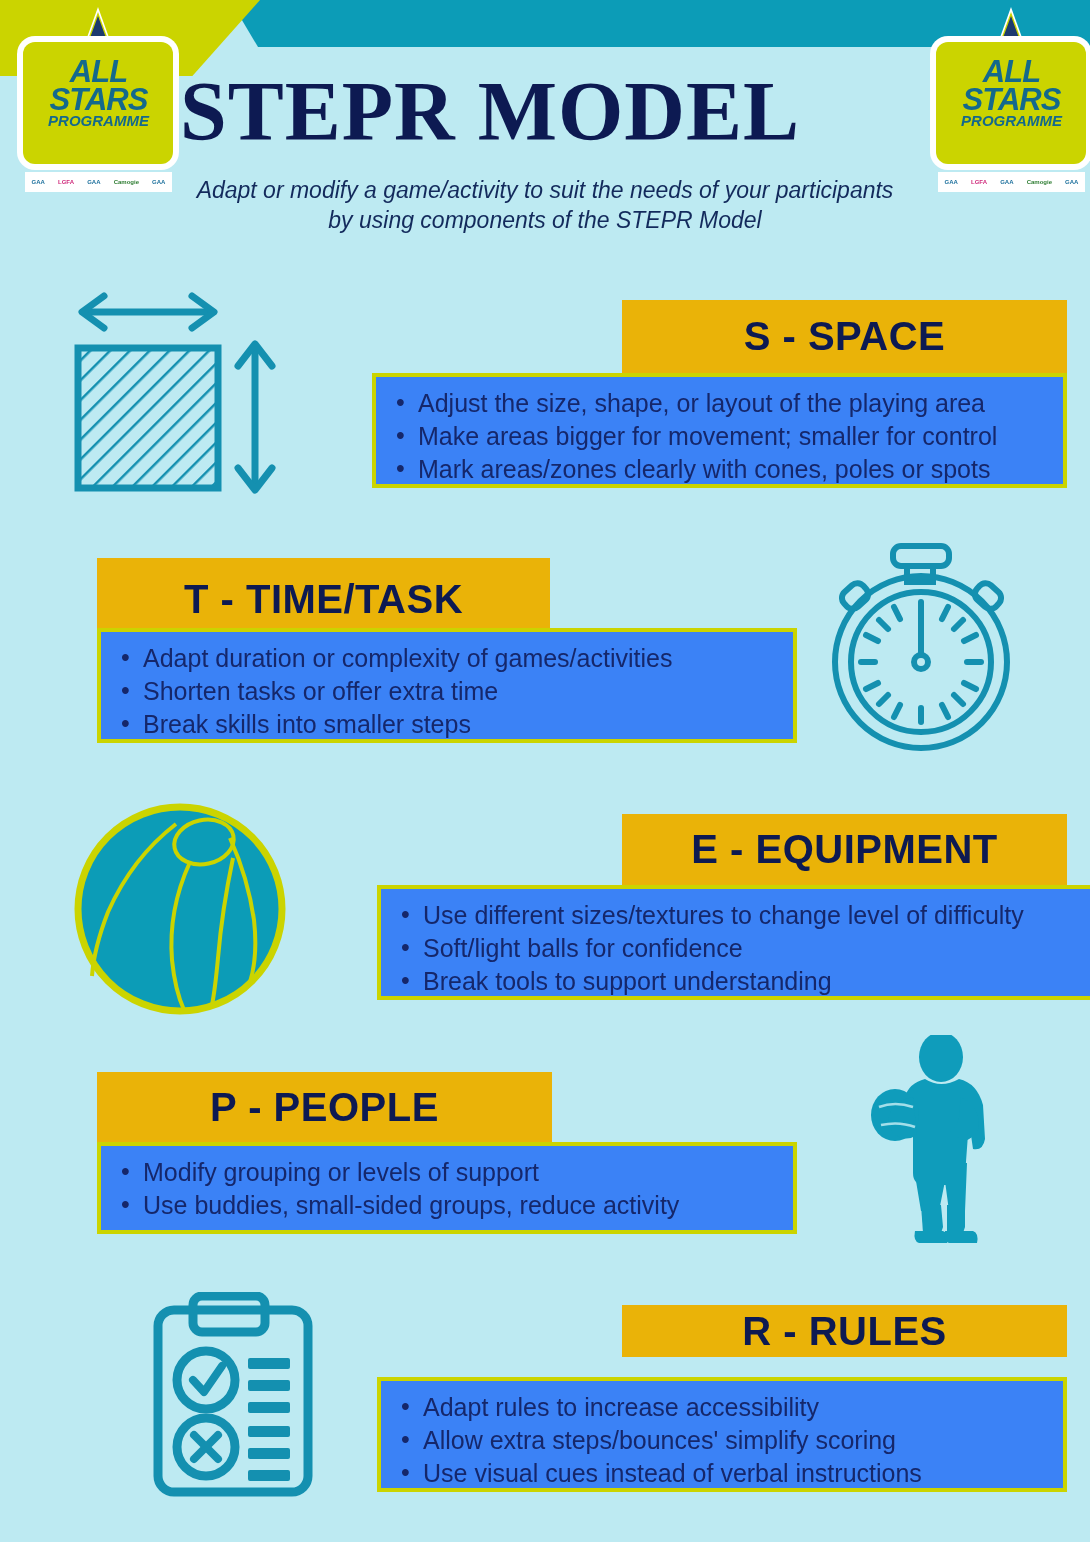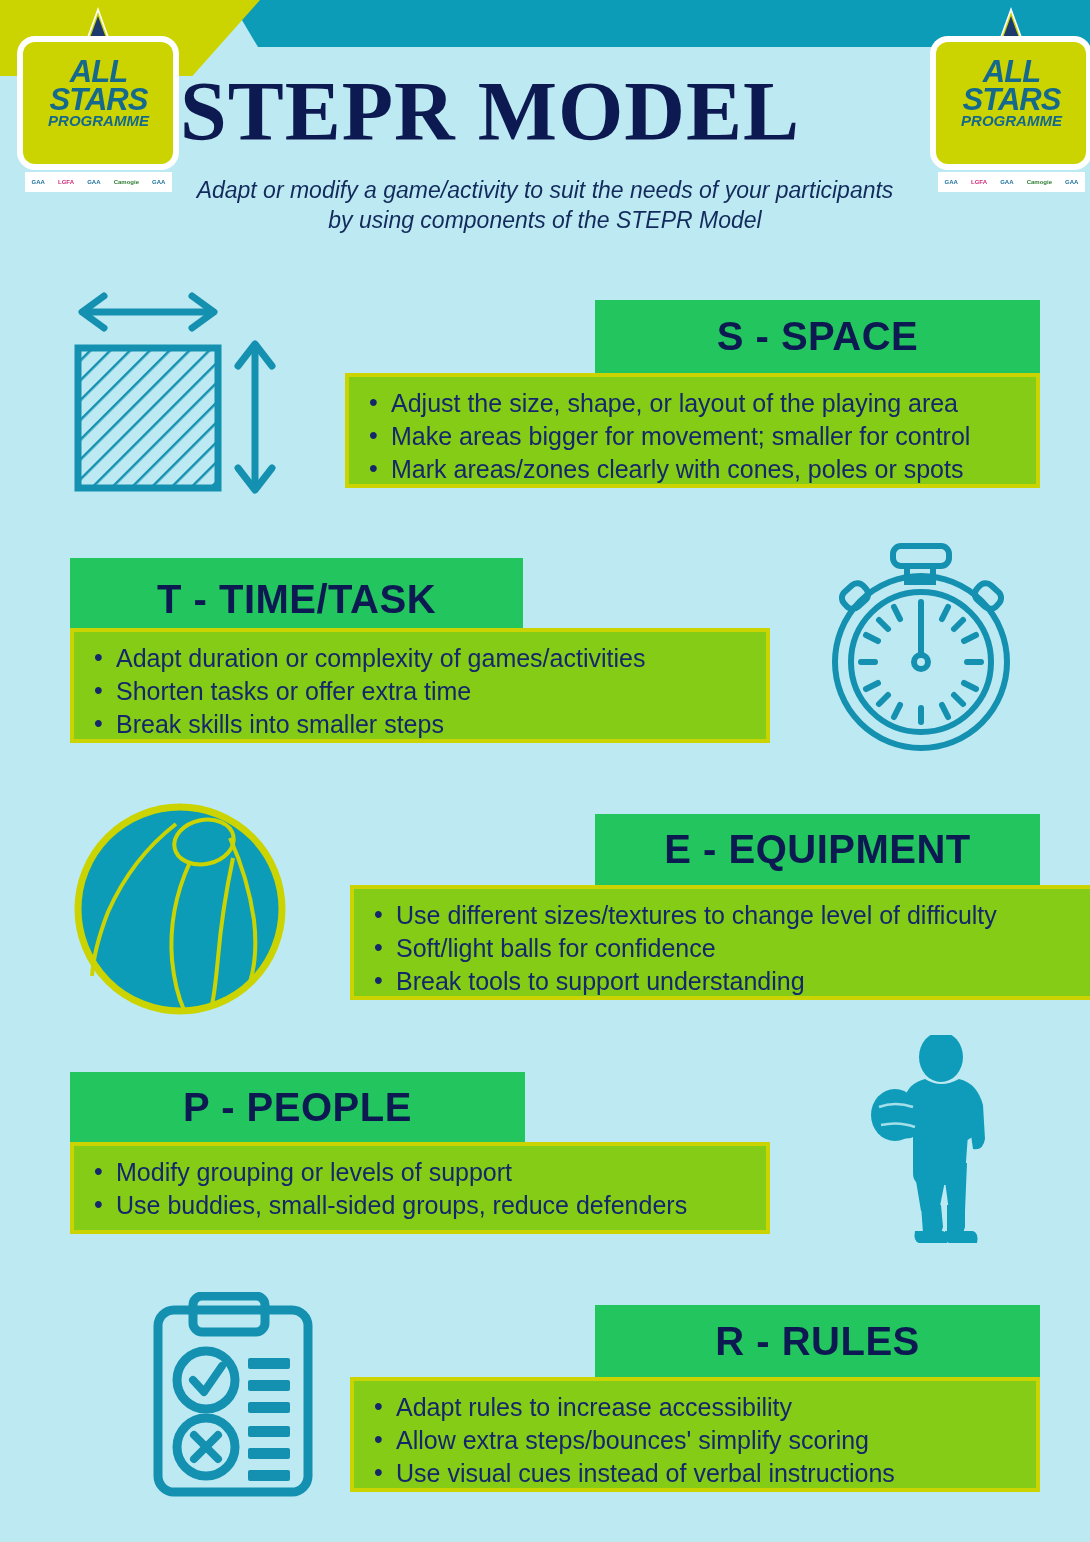--- a/index.html
+++ b/index.html
@@ -2,21 +2,21 @@
 <html><head>
 <meta charset="utf-8">
 <style>
   html,body{margin:0;padding:0;}
   body{
     width:1090px;height:1542px;
     background:#bdeaf2;
     font-family:"Liberation Sans", sans-serif;
     position:relative;overflow:hidden;
   }
-  .page{position:absolute;inset:0;}
+  .page{position:absolute;inset:0;padding-left:27px;}
 
   
   .tealbar{
     position:absolute;left:258px;top:0;width:832px;height:47px;
     background:#0c9cb7;
   }
   .tealbar:before{
     content:"";position:absolute;left:-28px;top:0;
     border-top:47px solid #0c9cb7;
     border-left:28px solid transparent;
@@ -84,27 +84,27 @@
   }
   .subtitle{
     position:absolute;left:195px;top:175px;width:700px;
     text-align:center;color:#132a5c;
     font-style:italic;font-size:23px;line-height:1.32;
   }
 
   
   .sec{position:absolute;}
   .hdr{
-    position:absolute;background:#22c55e;color:#0d1a52;
+    position:absolute;background:#eab308;color:#0d1a52;
     font-weight:bold;font-size:40px;
     display:flex;align-items:center;justify-content:center;
     letter-spacing:0.5px;
   }
   .body{
-    position:absolute;background:#84cc16;border:4px solid #cbd400;
+    position:absolute;background:#3b82f6;border:4px solid #cbd400;
     box-sizing:border-box;
   }
   .body ul{
     margin:0;padding:10px 0 10px 42px;list-style:none;
   }
   .body li{
     color:#15276b;font-size:25px;line-height:1.31;
     position:relative;white-space:nowrap;
   }
   .body li:before{
@@ -122,21 +122,21 @@
 
   
   #sec-equip .hdr{left:595px;top:814px;width:445px;height:71px;}
   #sec-equip .body{left:350px;top:885px;width:754px;height:115px;}
 
   
   #sec-people .hdr{left:70px;top:1072px;width:455px;height:70px;}
   #sec-people .body{left:70px;top:1142px;width:700px;height:92px;}
 
   
-  #sec-rules .hdr{left:595px;top:1305px;width:445px;height:72px;}
+  #sec-rules .hdr{left:595px;top:1305px;width:445px;height:52px;}
   #sec-rules .body{left:350px;top:1377px;width:690px;height:115px;}
 
   
   .icon{position:absolute;}
   #icon-space{left:70px;top:290px;width:215px;height:215px;}
   #icon-stopwatch{left:825px;top:540px;width:200px;height:215px;}
   #icon-ball{left:72px;top:800px;width:222px;height:218px;}
   #icon-person{left:865px;top:1035px;width:160px;height:215px;}
   #icon-clipboard{left:138px;top:1292px;width:190px;height:215px;}
 </style>
@@ -295,21 +295,21 @@
       <path d="M158 38 Q176 78 182 120 Q186 156 178 182"></path>
       <path d="M161 58 Q150 110 146 158 Q143 190 140 205"></path>
     </g>
   </svg>
 
   <div class="sec" id="sec-people">
     <div class="hdr">P - PEOPLE</div>
     <div class="body">
       <ul>
         <li>Modify grouping or levels of support</li>
-        <li>Use buddies, small-sided groups, reduce defenders</li>
+        <li>Use buddies, small-sided groups, reduce activity</li>
       </ul>
     </div>
   </div>
 
   <svg class="icon" id="icon-person" viewBox="0 0 160 215">
     <g fill="#0f9cbb">
       <ellipse cx="76" cy="22" rx="22" ry="25"></ellipse>
       <path d="M60 44 Q76 54 94 44 Q112 48 118 70 L120 104 Q118 116 108 114 L104 86 L100 140 Q100 150 90 150 L60 150 Q48 150 48 138 L48 90 Q40 92 38 80 L40 62 Q44 48 60 44 Z"></path>
       <ellipse cx="30" cy="80" rx="24" ry="26"></ellipse>
       <path d="M48 62 Q34 64 26 76 Q20 88 28 98 Q40 108 52 100 Z"></path>

